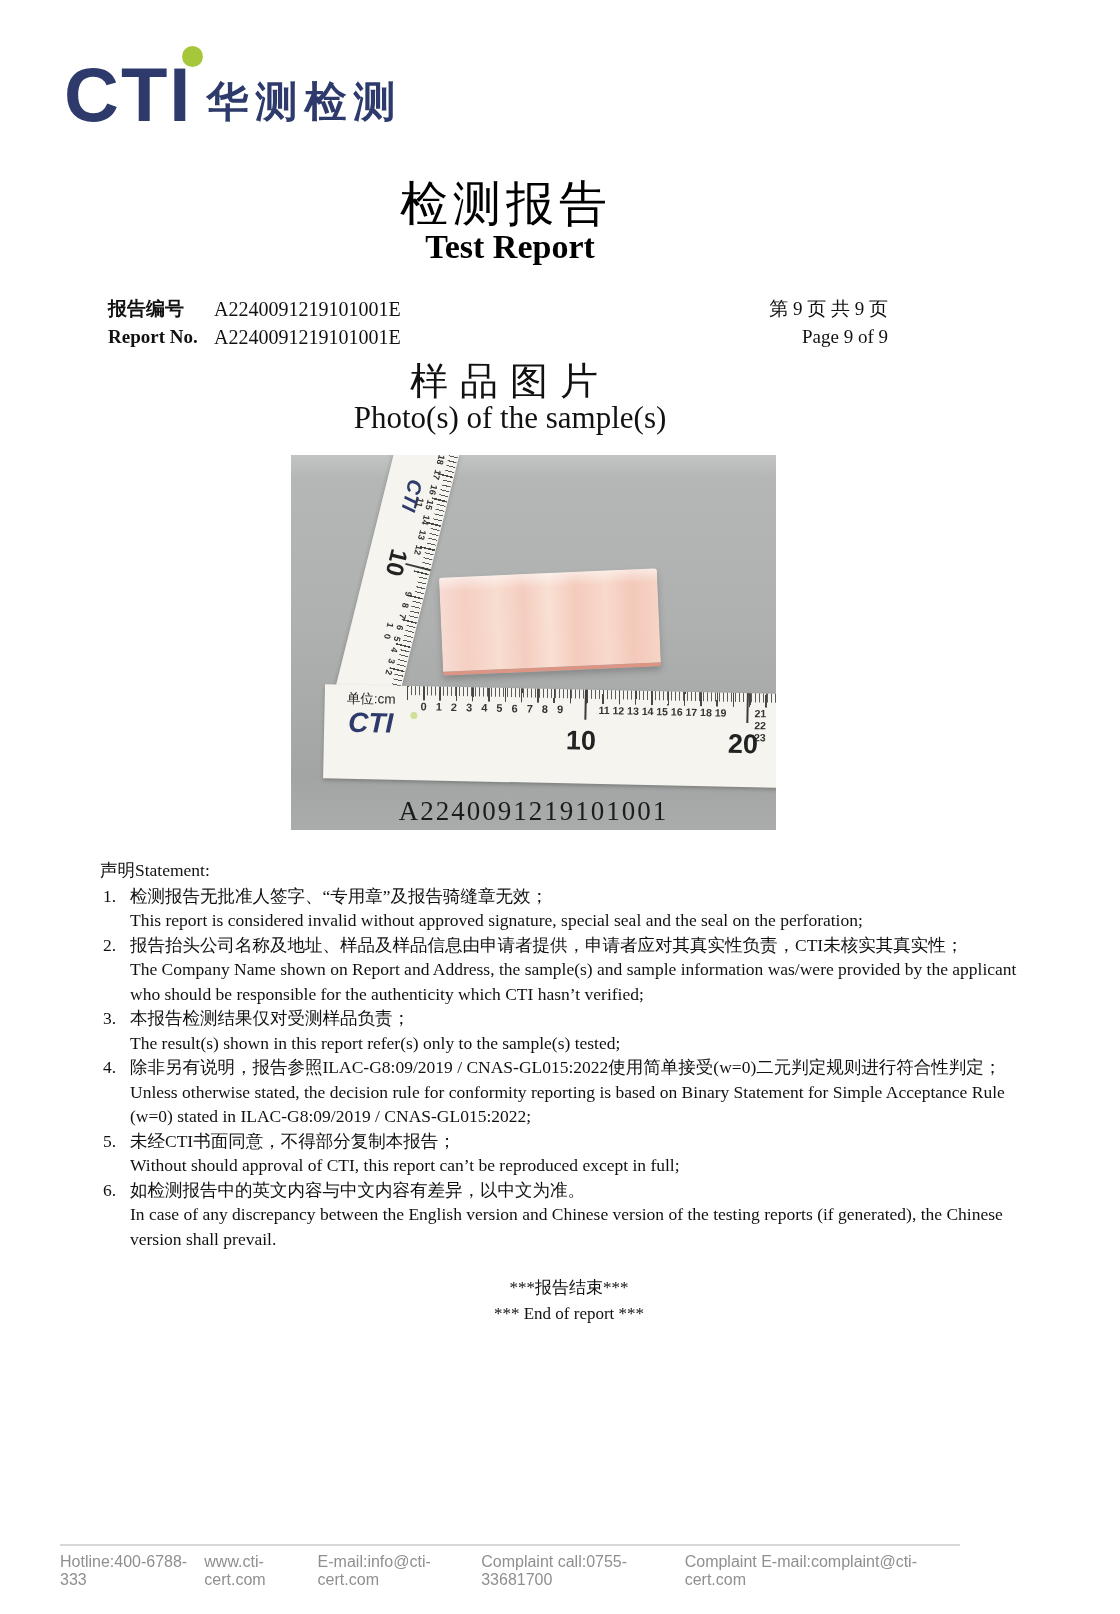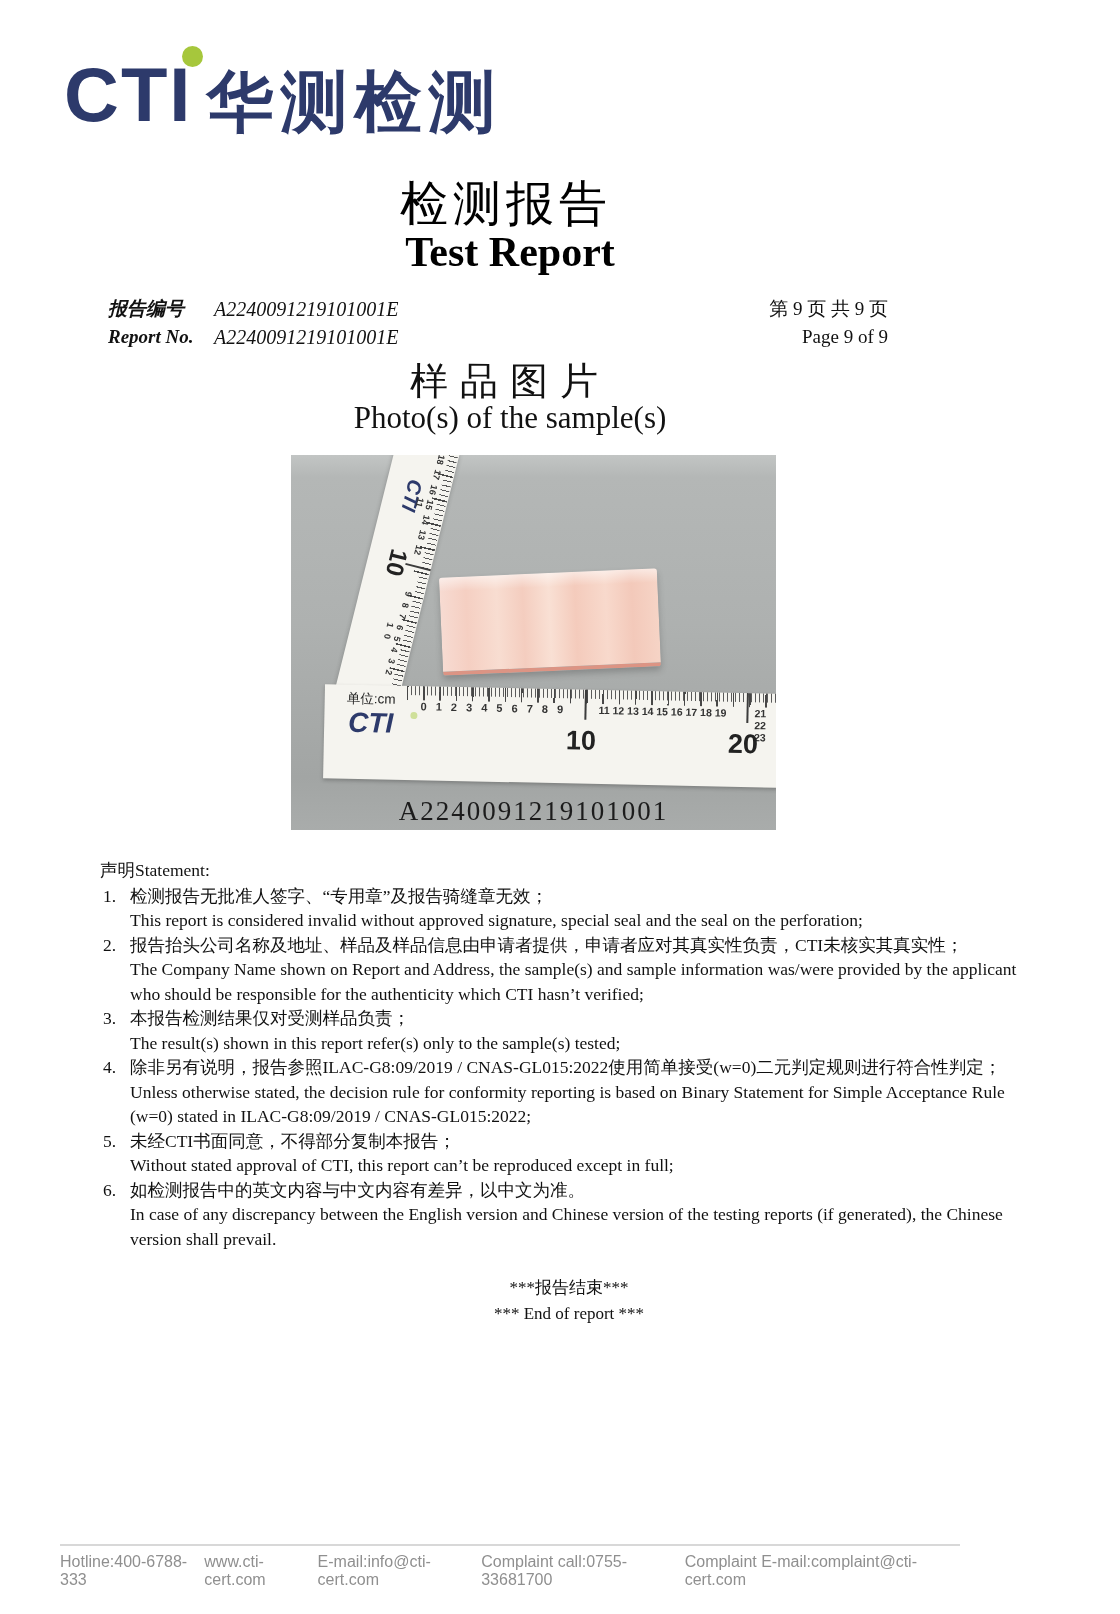--- a/index.html
+++ b/index.html
@@ -6,27 +6,27 @@
   .page{
     position:relative;width:1020px;height:1614px;background:#ffffff;overflow:hidden;
     font-family:"Liberation Serif","DejaVu Serif",serif;color:#111;
   }
   
   .logo{position:absolute;left:64px;top:58px;display:flex;align-items:flex-end;}
   .logo-cti{position:relative;font-family:"Liberation Sans","DejaVu Sans",sans-serif;
     font-weight:800;font-size:76px;line-height:74px;letter-spacing:2px;color:#2d3a6b;}
   .logo-dot{position:absolute;left:118px;top:-12px;width:21px;height:21px;border-radius:50%;background:#a6c73c;}
   .logo-cn{font-family:"Liberation Sans","DejaVu Sans",sans-serif;font-weight:700;
-    font-size:67px;line-height:60px;letter-spacing:7px;color:#2d3a6b;margin-left:14px;}
+    font-size:42px;line-height:60px;letter-spacing:7px;color:#2d3a6b;margin-left:14px;}
   
   .title-zh{position:absolute;left:0;right:8px;top:172px;text-align:center;font-size:48px;letter-spacing:5px;color:#000;}
-  .title-en{position:absolute;left:0;right:0;top:228px;text-align:center;font-size:42px;font-weight:700;color:#000;}
+  .title-en{position:absolute;left:0;right:0;top:228px;text-align:center;font-size:34px;font-weight:700;color:#000;}
   
   .repno{position:absolute;left:108px;top:295px;font-size:20px;line-height:28px;}
-  .repno-row{display:flex;font-style:italic;}
+  .repno-row{display:flex;}
   .repno-label-zh{width:106px;font-family:"Liberation Sans","DejaVu Sans",sans-serif;font-weight:700;font-size:19px;}
   .repno-label-en{width:106px;font-weight:700;font-size:19px;}
   .pageinfo{position:absolute;right:132px;top:295px;text-align:right;font-size:19px;line-height:28px;}
   
   .sample-h-zh{position:absolute;left:0;right:0;top:356px;text-align:center;font-size:38px;letter-spacing:12px;}
   .sample-h-en{position:absolute;left:0;right:0;top:400px;text-align:center;font-size:31px;}
   
   .photo{position:absolute;left:291px;top:455px;width:485px;height:375px;overflow:hidden;
     background:linear-gradient(180deg,#c2c5c4 0,#b4b7b6 6%,#aeb1b0 45%,#a6a9a8 72%,#a2a5a4 86%,#a9acab 100%);}
   .ruler{position:absolute;background:#f5f4ef;box-shadow:0 2px 4px rgba(40,40,40,.3);}
@@ -177,21 +177,21 @@
       <div>The result(s) shown in this report refer(s) only to the sample(s) tested;</div>
     </div>
     <div class="stmt-item">
       <span class="stmt-num">4.</span>
       <div>除非另有说明，报告参照ILAC-G8:09/2019 / CNAS-GL015:2022使用简单接受(w=0)二元判定规则进行符合性判定；</div>
       <div>Unless otherwise stated, the decision rule for conformity reporting is based on Binary Statement for Simple Acceptance Rule (w=0) stated in ILAC-G8:09/2019 / CNAS-GL015:2022;</div>
     </div>
     <div class="stmt-item">
       <span class="stmt-num">5.</span>
       <div>未经CTI书面同意，不得部分复制本报告；</div>
-      <div>Without stated approval of CTI, this report can’t be reproduced except in full;</div>
+      <div>Without should approval of CTI, this report can’t be reproduced except in full;</div>
     </div>
     <div class="stmt-item">
       <span class="stmt-num">6.</span>
       <div>如检测报告中的英文内容与中文内容有差异，以中文为准。</div>
       <div>In case of any discrepancy between the English version and Chinese version of the testing reports (if generated), the Chinese version shall prevail.</div>
     </div>
 
     <div class="end-block">
       <div>***报告结束***</div>
       <div>*** End of report ***</div>

